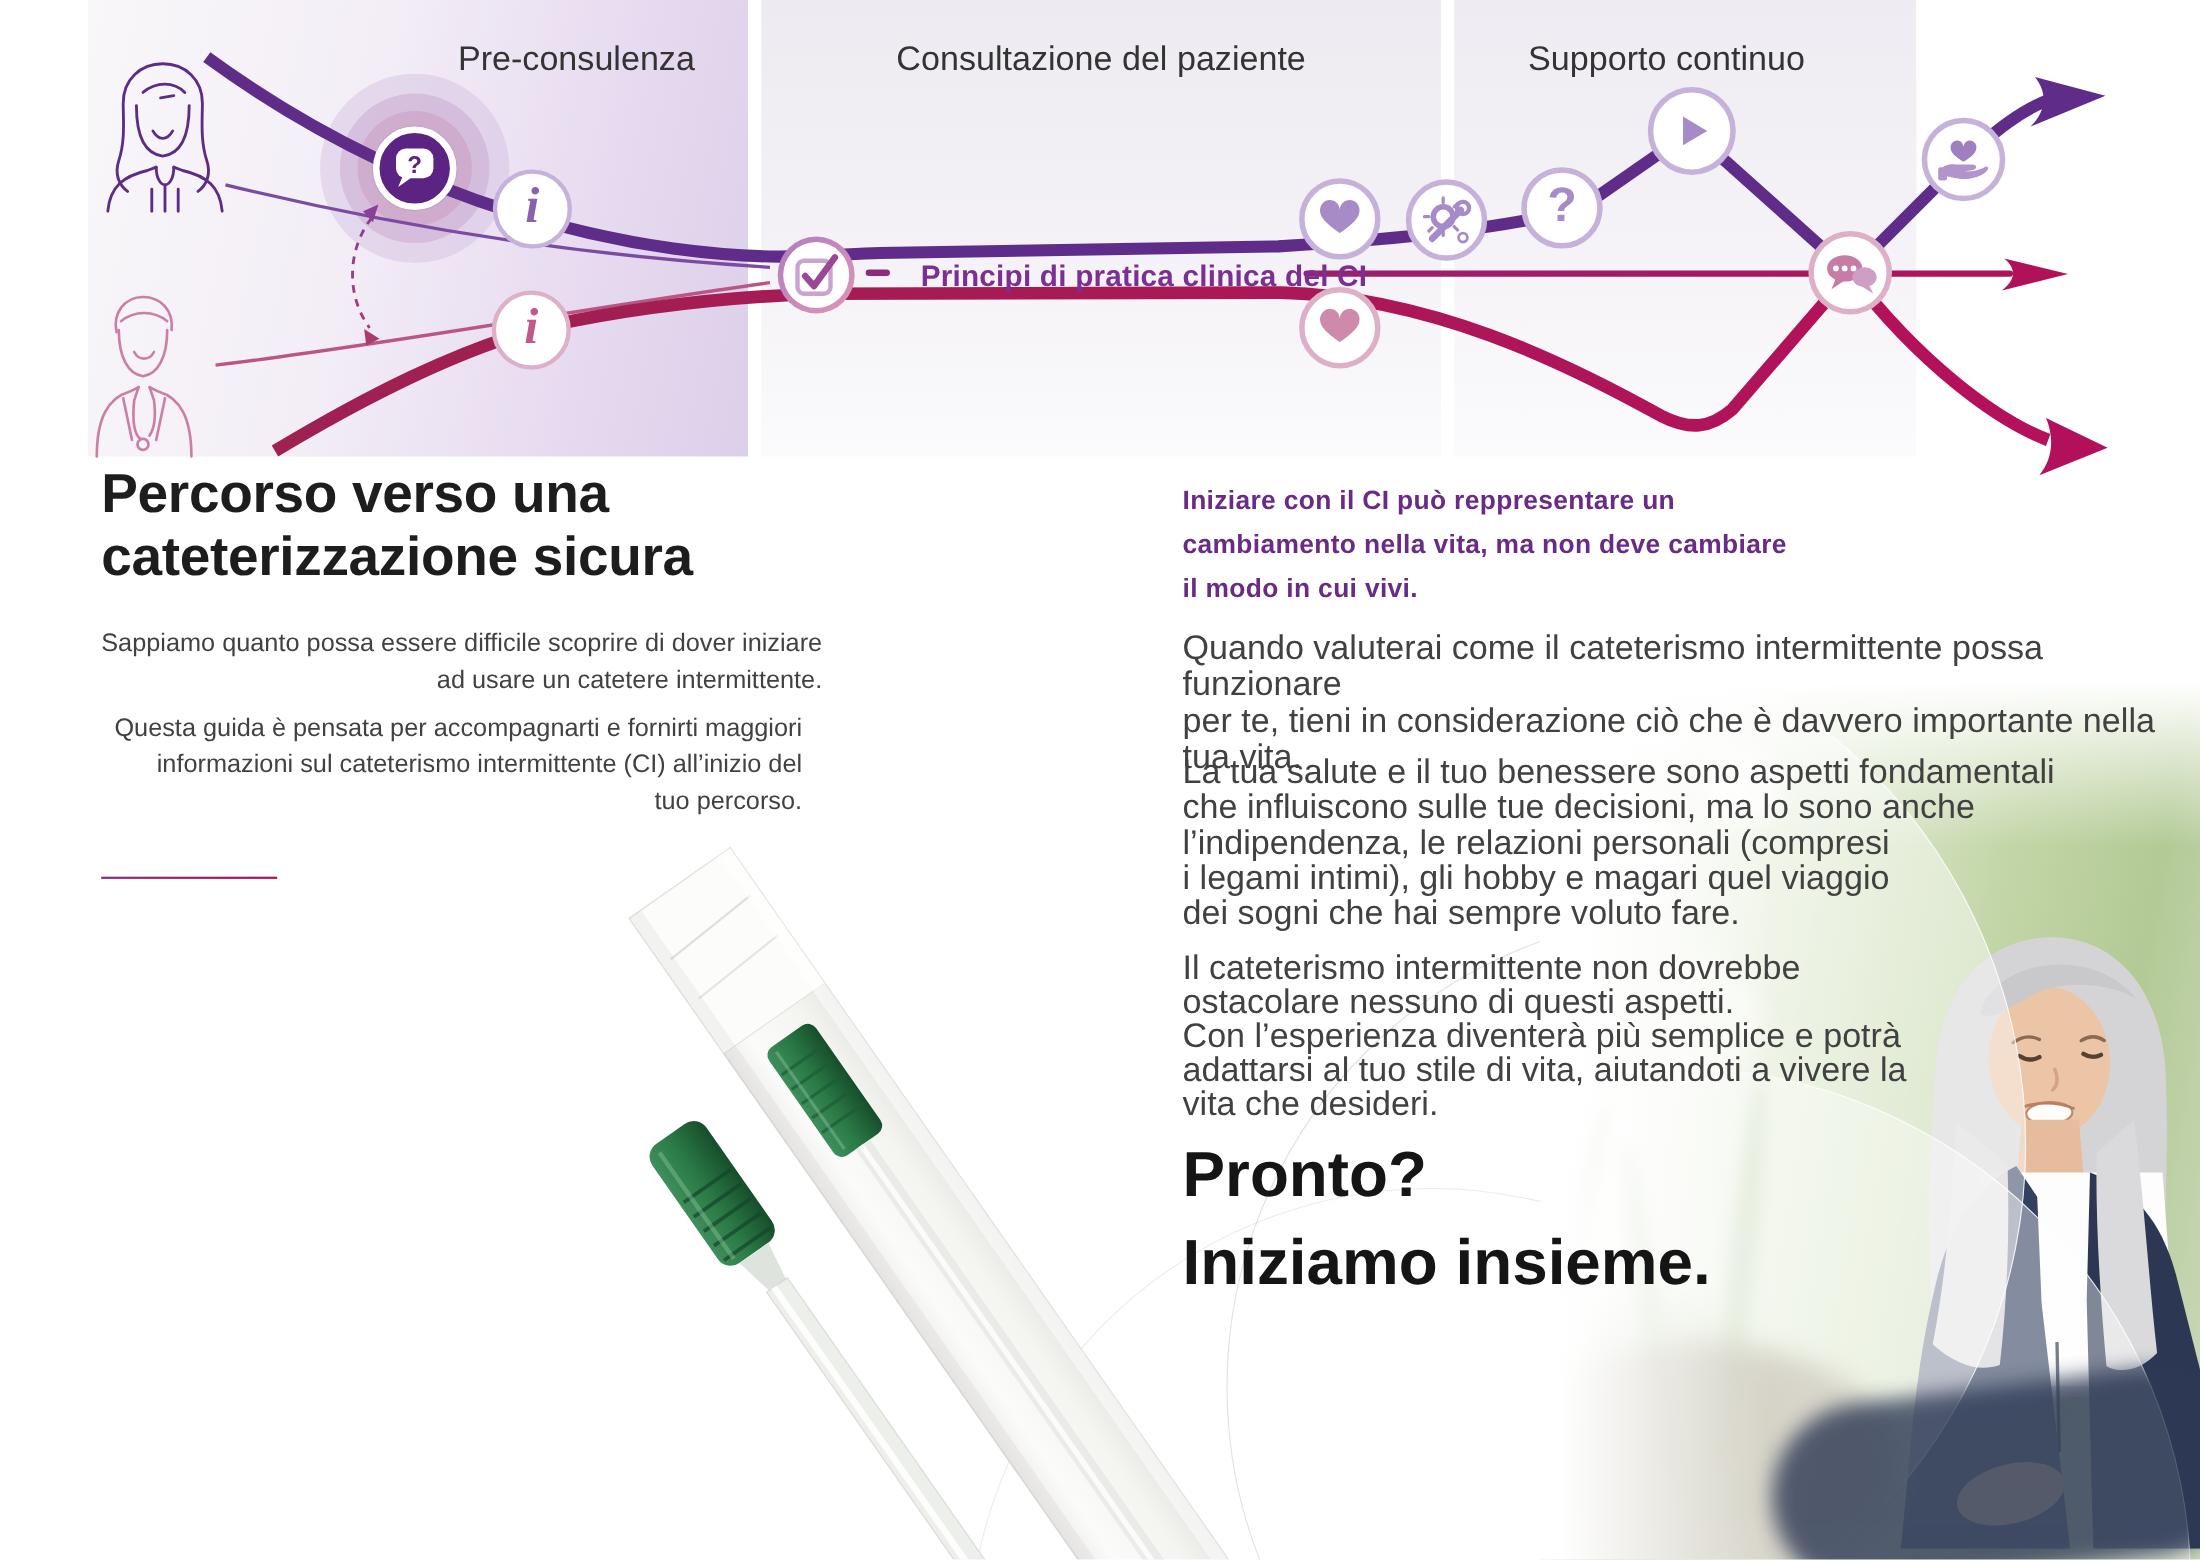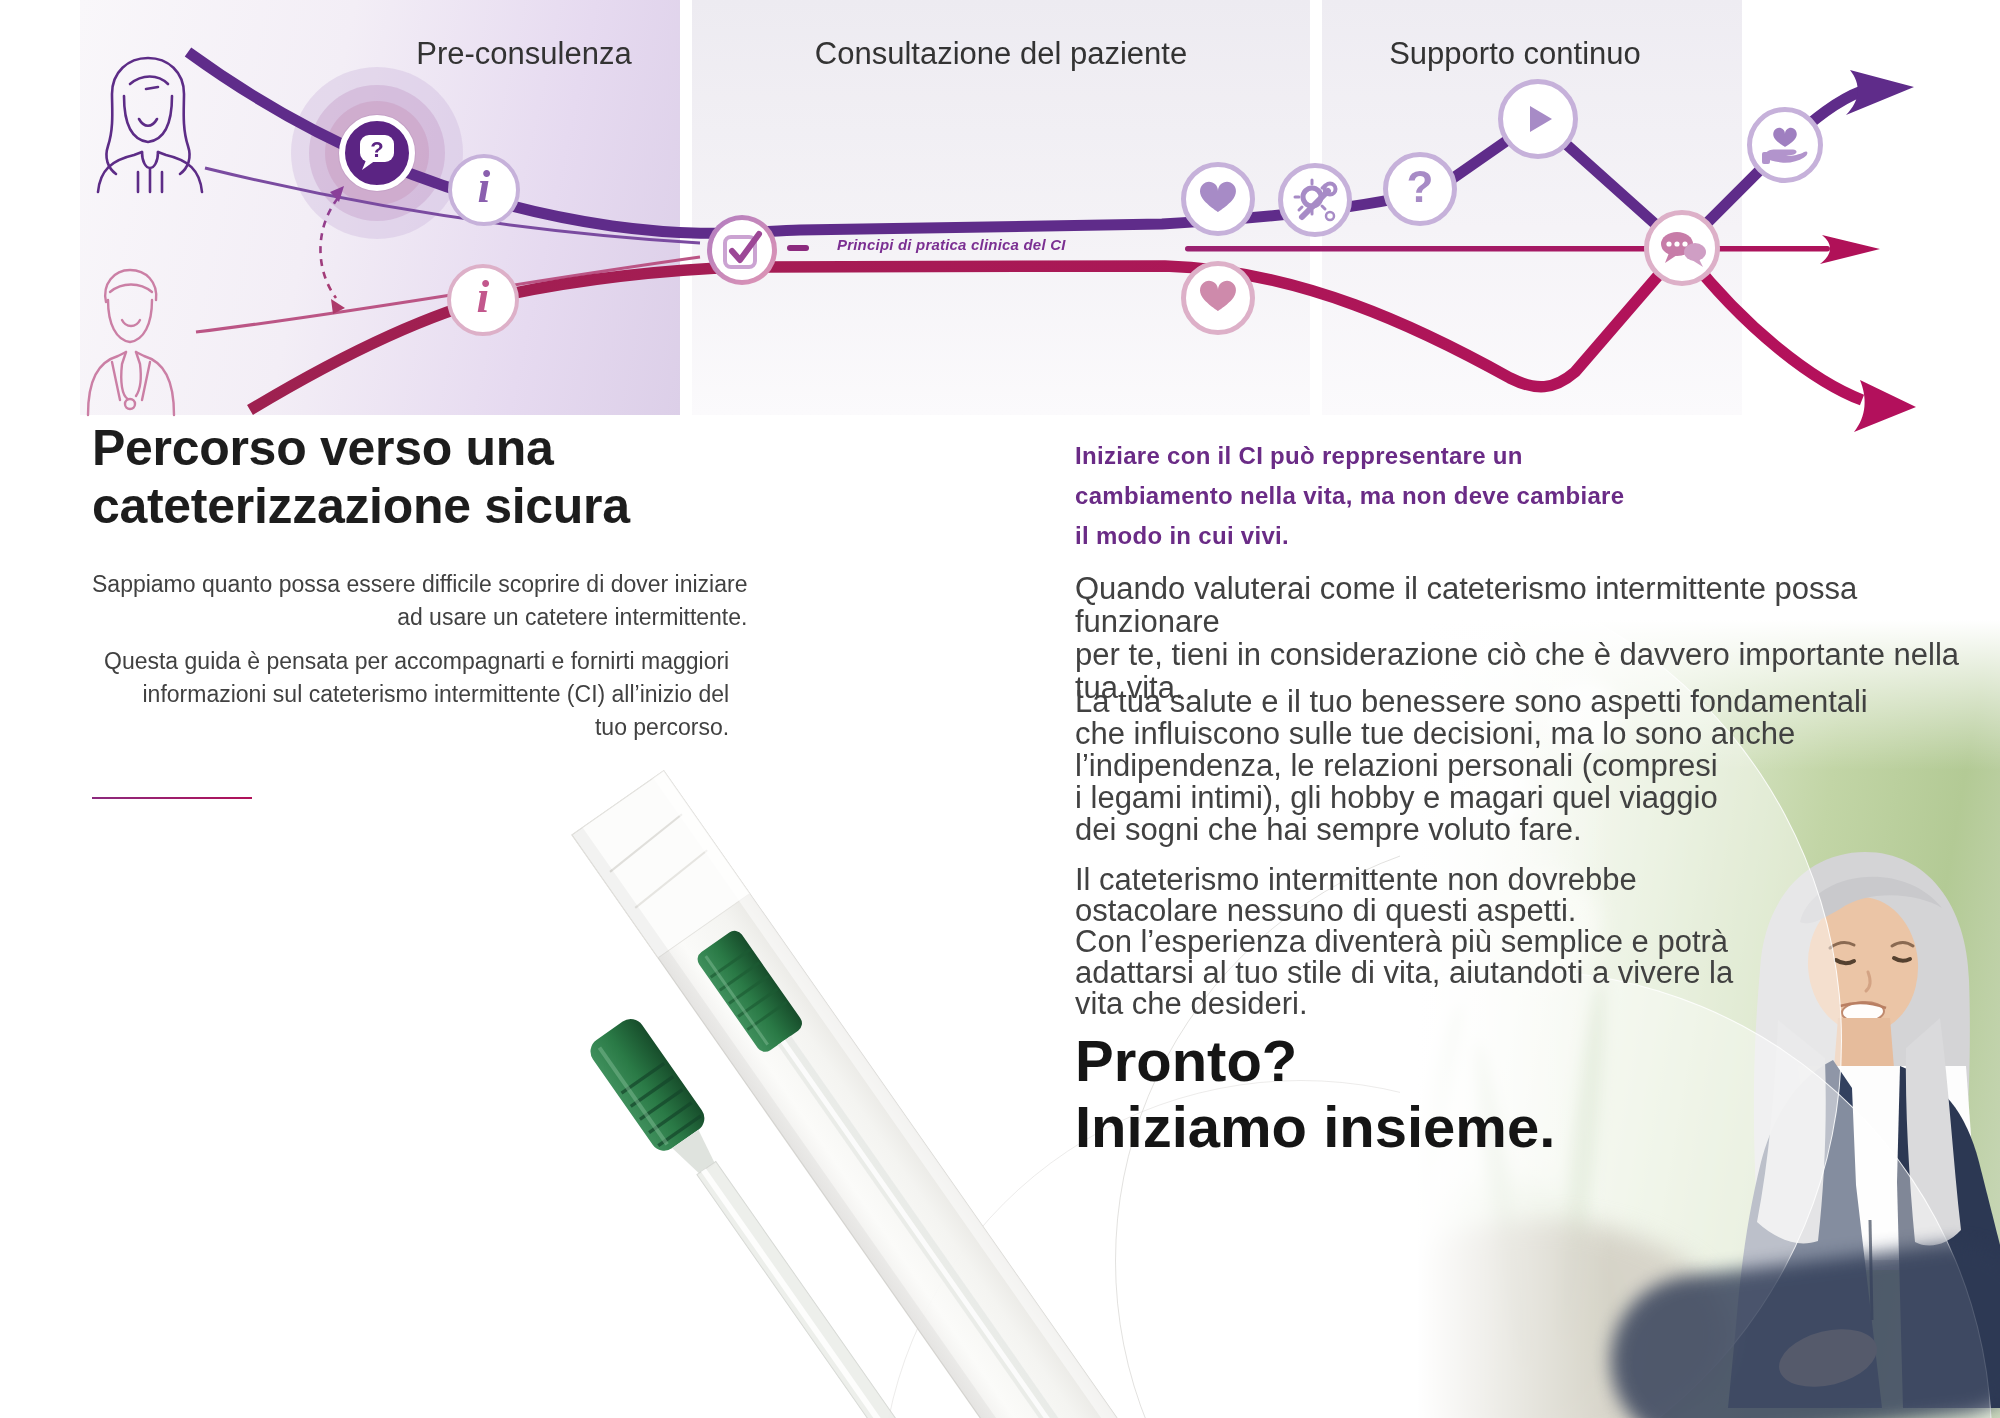--- a/index.html
+++ b/index.html
@@ -8,22 +8,22 @@
   
   .panel{position:absolute;top:0;height:415px;z-index:1;}
   .panel-1{left:80px;width:600px;
     background:linear-gradient(102deg,#f9f7fa 0%,#f3eef6 40%,#e6daf0 75%,#dccfe8 100%);}
   .panel-2{left:692px;width:618px;
     background:linear-gradient(180deg,#edebf1 0%,#f4f2f6 55%,#fbfafc 100%);}
   .panel-3{left:1322px;width:420px;
     background:linear-gradient(180deg,#eeecf2 0%,#f5f3f7 55%,#fbfafc 100%);}
   .phase-label{position:absolute;top:36px;transform:translateX(-50%);z-index:4;
     font-size:31px;font-weight:500;color:var(--labelColor,#333);white-space:nowrap;}
-  .axis-label{position:absolute;left:837px;top:236px;z-index:4;font-size:15px;
-    font-weight:600;color:var(--principiColor,#7b2f92);letter-spacing:.2px;white-space:nowrap;font-style:italic;}
+  .axis-label{position:absolute;left:837px;top:236px;z-index:4;font-size:27px;
+    font-weight:600;color:var(--principiColor,#7b2f92);letter-spacing:.2px;white-space:nowrap;}
   
   .overlay{position:absolute;left:0;top:0;z-index:2;}
   .stroke-purple{stroke:var(--purple,#5f2c8a);}
   .fill-purple{fill:var(--purple,#5f2c8a);}
   .fill-magenta{fill:var(--magenta,#b01158);}
   .stop-midL{stop-color:var(--midLeft,#8c2a7e);} .stop-midR{stop-color:var(--magenta,#b01158);}
   .stop-crimL{stop-color:var(--magentaDark,#9e2150);} .stop-crimR{stop-color:#b5105c;}
   .woman-figure path{stroke:var(--figureWoman,#5d2c87);stroke-width:2.6;fill:none;
     stroke-linecap:round;stroke-linejoin:round;}
   .doctor-figure path,.doctor-figure circle{stroke:var(--figureDoctor,#cb7fa5);stroke-width:2.4;
@@ -47,21 +47,21 @@
   
   .ml{white-space:pre-line;}
   .lc-title{position:absolute;left:92px;top:419px;z-index:4;font-size:50px;line-height:58px;
     font-weight:700;color:var(--titleColor,#1d1d1d);letter-spacing:-.3px;}
   .lc-p{position:absolute;left:92px;z-index:4;font-size:23px;line-height:33px;text-align:right;}
   .lc-rule{position:absolute;left:92px;top:797px;width:160px;height:2px;z-index:4;
     background:linear-gradient(90deg,#8c2a7e,#b01158);}
   .rc-title{position:absolute;left:1075px;top:436px;z-index:4;font-size:24px;line-height:40px;
     font-weight:700;color:var(--h2Color,#6a2b86);letter-spacing:.3px;}
   .rc-p{position:absolute;left:1075px;z-index:4;font-size:31px;}
-  .rc-cta{position:absolute;left:1075px;top:1028px;z-index:4;font-size:58px;line-height:66px;
+  .rc-cta{position:absolute;left:1075px;top:1028px;z-index:4;font-size:58px;line-height:80px;
     font-weight:700;color:#151515;}
   
   .arc{position:absolute;border-radius:50%;z-index:1;border:1.5px solid rgba(190,188,184,.45);}
   
   .photo{position:absolute;left:1400px;top:620px;width:600px;height:798px;z-index:1;overflow:hidden;
     background:linear-gradient(100deg,#ffffff 0%,#f0f4e8 22%,#dce8cc 40%,#c2d5a6 62%,#b3ca95 80%,#ccd9bd 100%);}
   .photo .blob{position:absolute;border-radius:50%;}
   .photo .fade-top{position:absolute;left:0;top:0;right:0;height:150px;z-index:5;
     background:linear-gradient(180deg,#fff 0%,rgba(255,255,255,0) 100%);}
   .photo .fade-left{position:absolute;left:0;top:0;bottom:0;width:210px;z-index:5;

